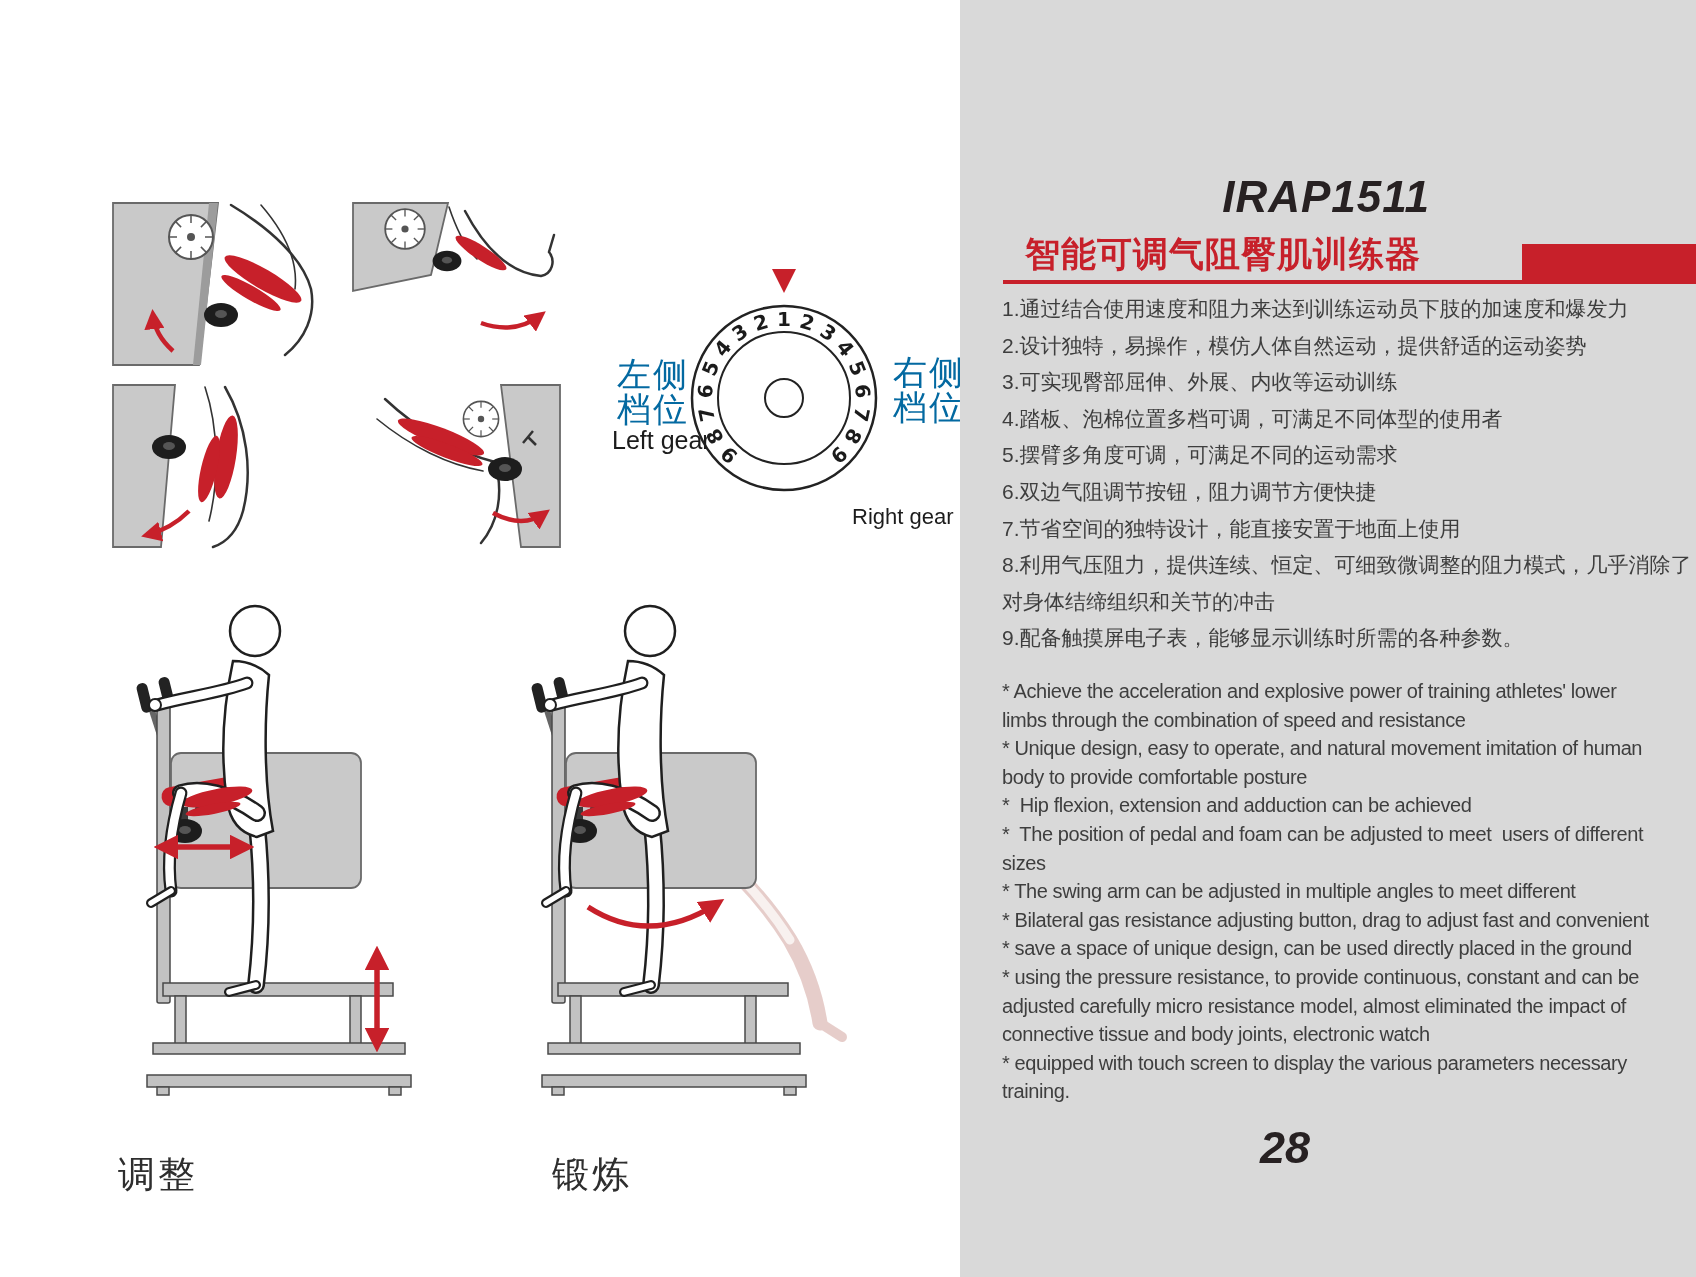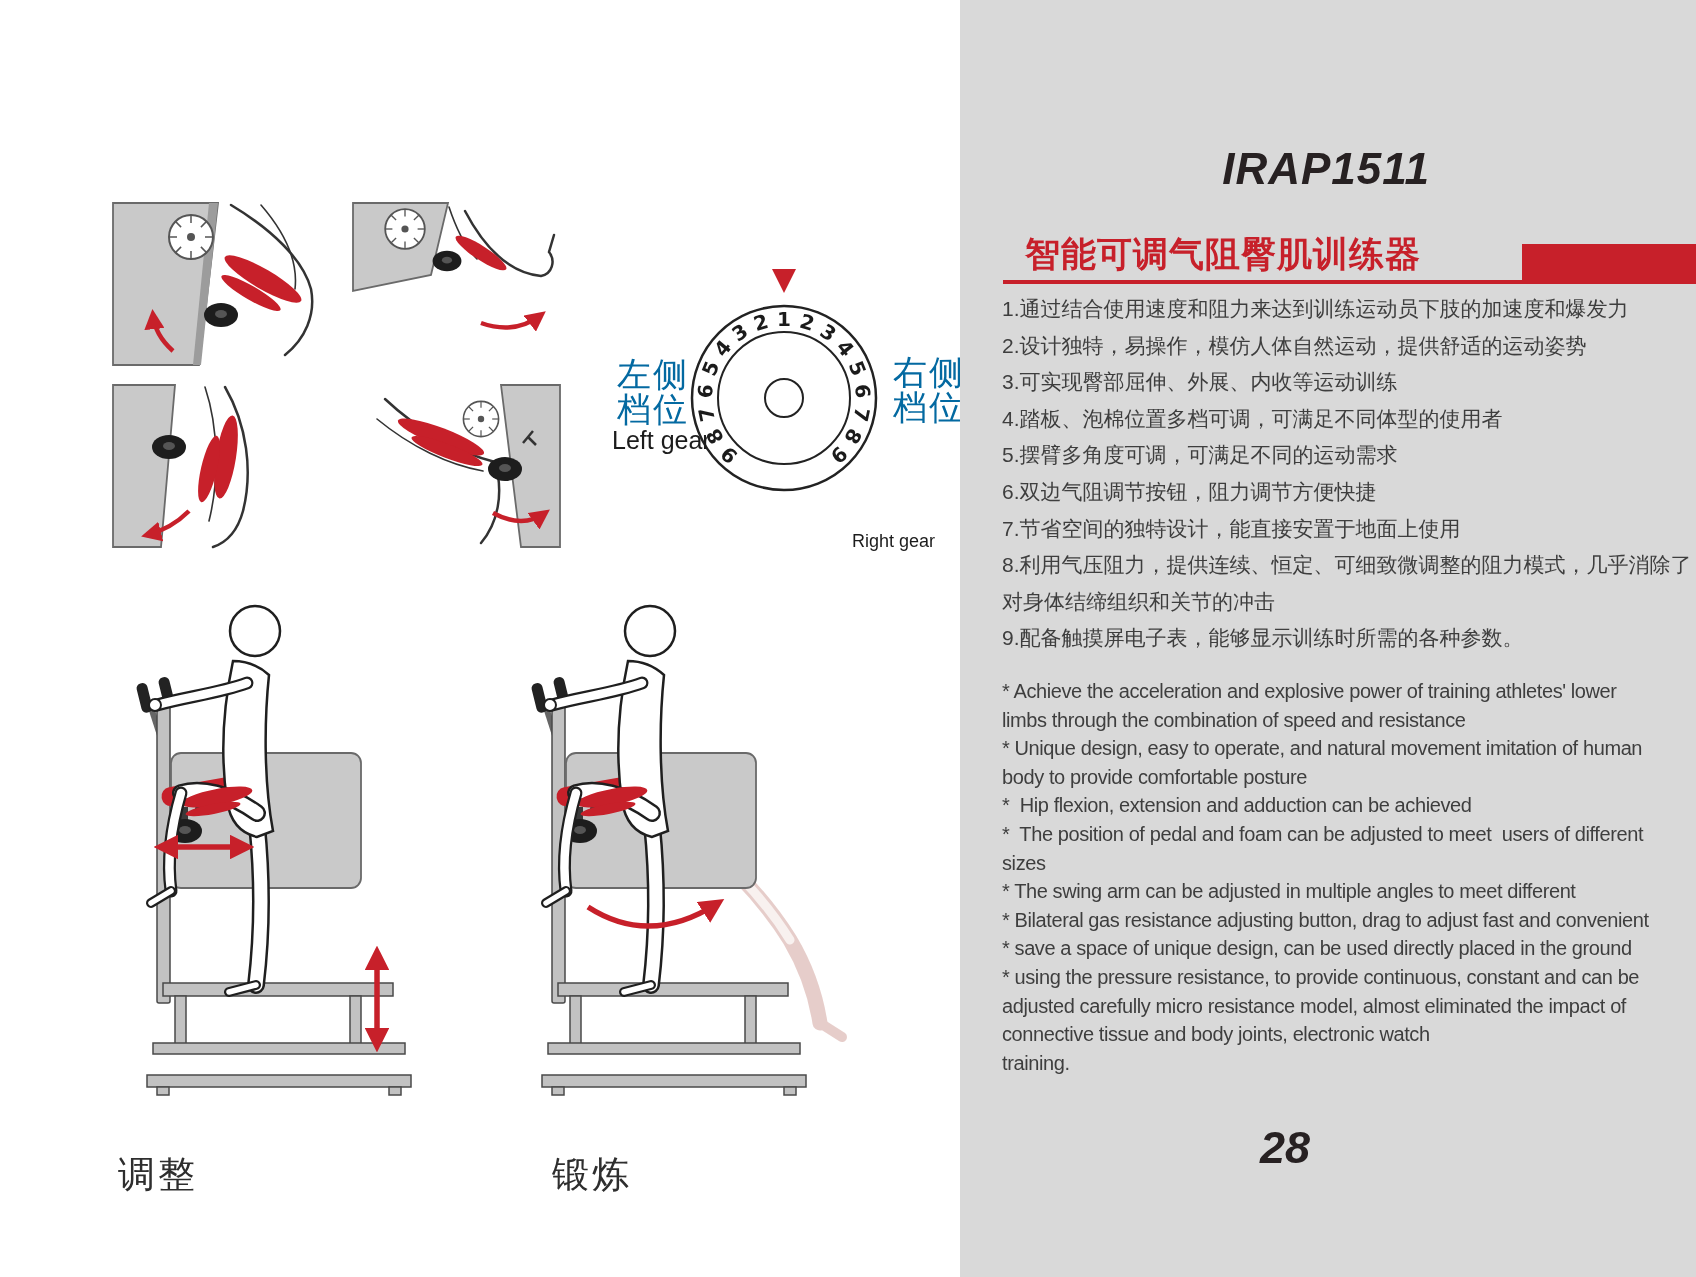--- a/index.html
+++ b/index.html
@@ -6,21 +6,21 @@
   .page{
     position:relative;width:1696px;height:1277px;overflow:hidden;
     background:#ffffff;
     font-family:"Liberation Sans","DejaVu Sans",sans-serif;
     color:#333;
   }
   .abs{position:absolute;}
   
   .gray-panel{left:960px;top:0;width:736px;height:1277px;background:var(--panel_bg,#d9d9d9);}
   .model-title{
-    left:1000px;top:144px;width:430px;text-align:right;
+    left:1000px;top:172px;width:430px;text-align:right;
     font-size:44px;font-weight:bold;font-style:italic;
     color:var(--title_dark,#272122);letter-spacing:1px;
   }
   .subtitle{
     left:1025px;top:231px;width:420px;
     font-size:35px;font-weight:bold;color:var(--accent_red,#c7202a);
     letter-spacing:1px;white-space:pre;
   }
   .red-block{left:1522px;top:244px;width:174px;height:36px;background:var(--accent_red,#c7202a);}
   .red-underline{left:1003px;top:280px;width:693px;height:4px;background:var(--accent_red,#c7202a);}
@@ -156,21 +156,21 @@
   <div class="abs gear-label-cjk" style="left:617px;top:357px">
     <div>左侧</div>
     <div>档位</div>
   </div>
   <div class="abs gear-label-en" style="left:612px;top:426px">Left gear</div>
 
   <div class="abs gear-label-cjk" style="left:893px;top:355px">
     <div>右侧</div>
     <div>档位</div>
   </div>
-  <div class="abs gear-label-en" style="left:852px;top:531px;font-size:18px">Right gear</div>
+  <div class="abs gear-label-en" style="left:852px;top:504px;font-size:22px">Right gear</div>
 
   <svg class="abs" style="left:105px;top:585px" width="330" height="570" viewBox="0 0 330 570">
     <g id="machine-g">
       <path d="M62,172 L44,116" stroke="#666" stroke-width="6" fill="none"></path>
       <rect x="34" y="98" width="11" height="30" rx="5" fill="#222" transform="rotate(-14 39 113)"></rect>
       <rect x="56" y="92" width="11" height="30" rx="5" fill="#222" transform="rotate(-14 61 107)"></rect>
       <rect x="52" y="118" width="13" height="300" rx="2" class="mg"></rect>
       <rect x="66" y="168" width="190" height="135" rx="10" class="mg2"></rect>
       <g transform="rotate(-10 100 205)">
         <rect x="56" y="196" width="90" height="19" rx="9" fill="#c7202a"></rect>
@@ -251,18 +251,19 @@
       <div class="en-line">body to provide comfortable posture</div>
       <div class="en-line">*  Hip flexion, extension and adduction can be achieved</div>
       <div class="en-line">*  The position of pedal and foam can be adjusted to meet  users of different</div>
       <div class="en-line">sizes</div>
       <div class="en-line">* The swing arm can be adjusted in multiple angles to meet different</div>
       <div class="en-line">* Bilateral gas resistance adjusting button, drag to adjust fast and convenient</div>
       <div class="en-line">* save a space of unique design, can be used directly placed in the ground</div>
       <div class="en-line">* using the pressure resistance, to provide continuous, constant and can be</div>
       <div class="en-line">adjusted carefully micro resistance model, almost eliminated the impact of</div>
       <div class="en-line">connective tissue and body joints, electronic watch</div>
+      <div class="en-line">* equipped with touch screen to display the various parameters necessary</div>
       <div class="en-line">training.</div>
     </div>
 
   <div class="abs page-num">28</div>
 
 </div>
 
 </body></html>

